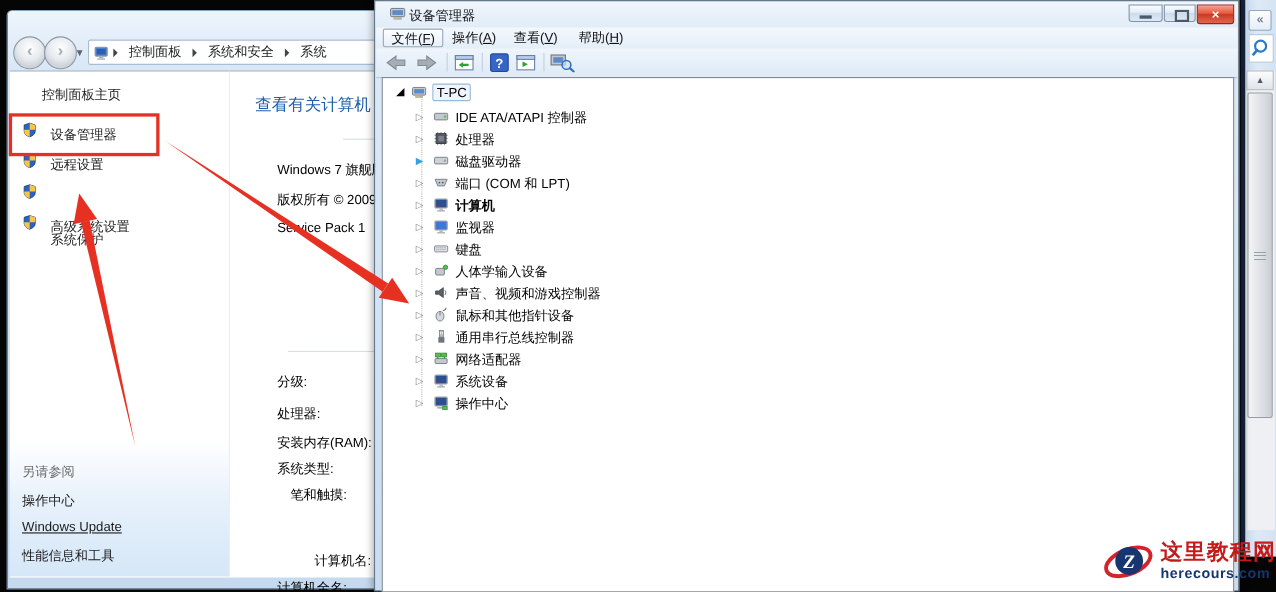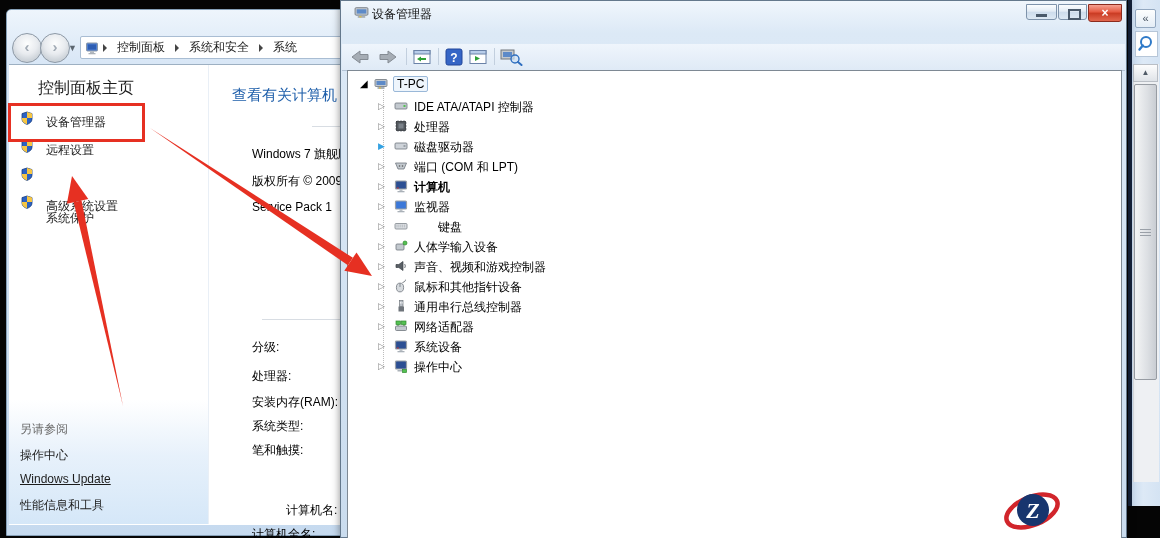--- a/index.html
+++ b/index.html
@@ -18,21 +18,21 @@
 
   .navbtn{width:28px;height:28px;border-radius:50%;border:1px solid #8d99a6;z-index:3;
     background:radial-gradient(circle at 50% 35%,#fdfefe 0%,#e8ebef 45%,#cfd5db 70%,#bfc6cd 100%);
     color:#a2abb5;font-size:15px;line-height:26px;text-align:center;font-weight:bold;}
   .crumbbar{left:80px;top:36px;width:262px;height:23px;background:#fff;border:1px solid #a9bdd3;border-radius:2px;z-index:3;
     display:flex;align-items:center;gap:4px;padding:0 4px;box-sizing:border-box;}
   .crumb{font-size:12px;color:#1b1b1b;padding:0 6px;}
   .crumb-sep{width:0;height:0;border-left:4px solid #444;border-top:4px solid transparent;border-bottom:4px solid transparent;}
   .chev{left:68px;top:43px;z-index:3;color:#5c6670;font-size:9px;}
 
-  .sb-home{left:38px;top:78px;font-size:16px;color:#1c1c1c;z-index:3;}
+  .sb-home{left:38px;top:78px;font-size:12px;color:#1c1c1c;z-index:3;}
   .sb-link{font-size:12px;color:#1c1c1c;z-index:3;}
   .shield{z-index:3;}
   .see-title{left:20px;top:421px;font-size:12px;color:#6d6d6d;z-index:3;}
   .see-link{left:20px;font-size:12px;color:#1c1c1c;z-index:3;}
 
   .c-title{left:232px;top:86px;font-size:15px;color:#1f5faa;z-index:3;}
   .c-h{font-size:12px;color:#ffffff;z-index:3;}
   .c-l{font-size:12px;color:#000;z-index:3;}
   .c-line{height:1px;background:#d8dde3;z-index:3;}
 
@@ -154,21 +154,21 @@
   <div class="abs c-line" style="left:312px;top:126px;width:180px;"></div>
   <div class="abs c-l nowrap" style="left:252px;top:146px;">Windows 7 旗舰版</div>
   <div class="abs c-l nowrap" style="left:252px;top:173px;">版权所有 © 2009</div>
   <div class="abs c-l nowrap" style="left:252px;top:200px;">Service Pack 1</div>
   <div class="abs c-h nowrap" style="left:232px;top:312px;">系统</div>
   <div class="abs c-line" style="left:262px;top:319px;width:230px;"></div>
   <div class="abs c-l nowrap" style="left:252px;top:339px;">分级:</div>
   <div class="abs c-l nowrap" style="left:252px;top:368px;">处理器:</div>
   <div class="abs c-l nowrap" style="left:252px;top:394px;">安装内存(RAM):</div>
   <div class="abs c-l nowrap" style="left:252px;top:418px;">系统类型:</div>
-  <div class="abs c-l nowrap" style="left:252px;top:442px;">笔和触摸:</div>
+  <div class="abs c-l nowrap" style="left:264px;top:442px;">笔和触摸:</div>
   <div class="abs c-h nowrap" style="left:232px;top:476px;">计算机名称、域和工作组设置</div>
   <div class="abs c-l nowrap" style="left:252px;top:502px;margin-left:34px;">计算机名:</div>
   <div class="abs c-l nowrap" style="left:252px;top:526px;">计算机全名:</div>
 
   <div class="abs strip-dark"></div>
   <div class="abs strip"></div>
   <div class="abs strip-btn">«</div>
   <div class="abs strip-search">
     <svg width="21" height="24" viewBox="0 0 21 24">
         <circle cx="10" cy="10" r="5" fill="none" stroke="#2f7ac8" stroke-width="2"></circle>
@@ -191,20 +191,26 @@
     <div class="abs dm-title nowrap">设备管理器</div>
 
     <div class="abs capbtn cap-min">
         <span class="glyph-min"></span>
       </div>
     <div class="abs capbtn cap-max">
         <span class="glyph-max"></span>
       </div>
     <div class="abs capbtn cap-close glyph-x"><span>×</span></div>
 
+    <div class="abs dm-menubar">
+      <div class="menu-item menu-first" style="left:6px;"><span>文件(</span><span class="u">F</span><span>)</span></div>
+      <div class="menu-item" style="left:62px;"><span>操作(</span><span class="u">A</span><span>)</span></div>
+      <div class="menu-item" style="left:118px;"><span>查看(</span><span class="u">V</span><span>)</span></div>
+      <div class="menu-item" style="left:177px;"><span>帮助(</span><span class="u">H</span><span>)</span></div>
+    </div>
 
     <div class="abs dm-toolbar">
       <svg class="tb" style="left:8px;" viewBox="0 0 20 18">
           <path d="M2 9l8-6v3.5h8v5h-8V15z" fill="#a6adb5" stroke="#848b93" stroke-width="1"></path>
         </svg>
       <svg class="tb" style="left:36px;" viewBox="0 0 20 18">
           <path d="M18 9l-8-6v3.5H2v5h8V15z" fill="#a6adb5" stroke="#848b93" stroke-width="1"></path>
         </svg>
       <div class="tbsep" style="left:64px;"></div>
       <svg class="tb" style="left:70px;" viewBox="0 0 18 18">
@@ -297,21 +303,21 @@
             <rect x="3.5" y="12" width="7" height="1.3" fill="#aab1b8"></rect>
           </svg>
         <span class="tlabel" style="left:66px;">监视器</span>
       </div>
       <div class="trow" style="left:0;top:146px;">
         <span class="exp" style="left:30px;top:3px;">▷</span>
         <svg class="ticon" style="left:46px;top:2px;" viewBox="0 0 14 14">
             <rect x="1" y="4.5" width="12" height="5.5" rx="1" fill="#dcdfe3" stroke="#7f868d" stroke-width=".8"></rect>
             <path d="M2.5 6.2h9M2.5 7.8h9" stroke="#9aa1a8" stroke-width=".8" stroke-dasharray="1 .9"></path>
           </svg>
-        <span class="tlabel" style="left:66px;margin-left:24px;">键盘</span>
+        <span class="tlabel" style="left:66px;">键盘</span>
       </div>
       <div class="trow" style="left:0;top:166px;">
         <span class="exp" style="left:30px;top:3px;">▷</span>
         <svg class="ticon" style="left:46px;top:2px;" viewBox="0 0 14 14">
             <rect x="2" y="5" width="8" height="6" rx="1" fill="#c3c9cf" stroke="#70767d" stroke-width=".8"></rect>
             <circle cx="11" cy="4" r="2" fill="#54c052" stroke="#2f8a2e" stroke-width=".7"></circle>
           </svg>
         <span class="tlabel" style="left:66px;">人体学输入设备</span>
       </div>
       <div class="trow" style="left:0;top:186px;">
@@ -379,15 +385,19 @@
     <polygon points="123,406 81.5,200.5 73.7,202.3" fill="#e63022"></polygon>
     <polygon points="72,176 88.3,199 66.9,203.8" fill="#e63022"></polygon>
   </svg>
 
   <div class="abs wm">
     <svg width="62" height="56" viewBox="0 0 62 56">
       <ellipse cx="30" cy="29" rx="27" ry="14" fill="none" stroke="#d1252b" stroke-width="4.5" transform="rotate(-22 30 29)"></ellipse>
       <circle cx="31" cy="28" r="16" fill="#17356e"></circle>
       <text x="31" y="36" text-anchor="middle" font-size="22" font-weight="bold" font-style="italic" fill="#ffffff" font-family="Liberation Serif,serif">Z</text>
     </svg>
+    <div style="margin-left:4px;">
+      <div class="wm-name nowrap">这里教程网</div>
+      <div class="wm-url nowrap">herecours.com</div>
+    </div>
   </div>
 
 </div>
 
 </body></html>

